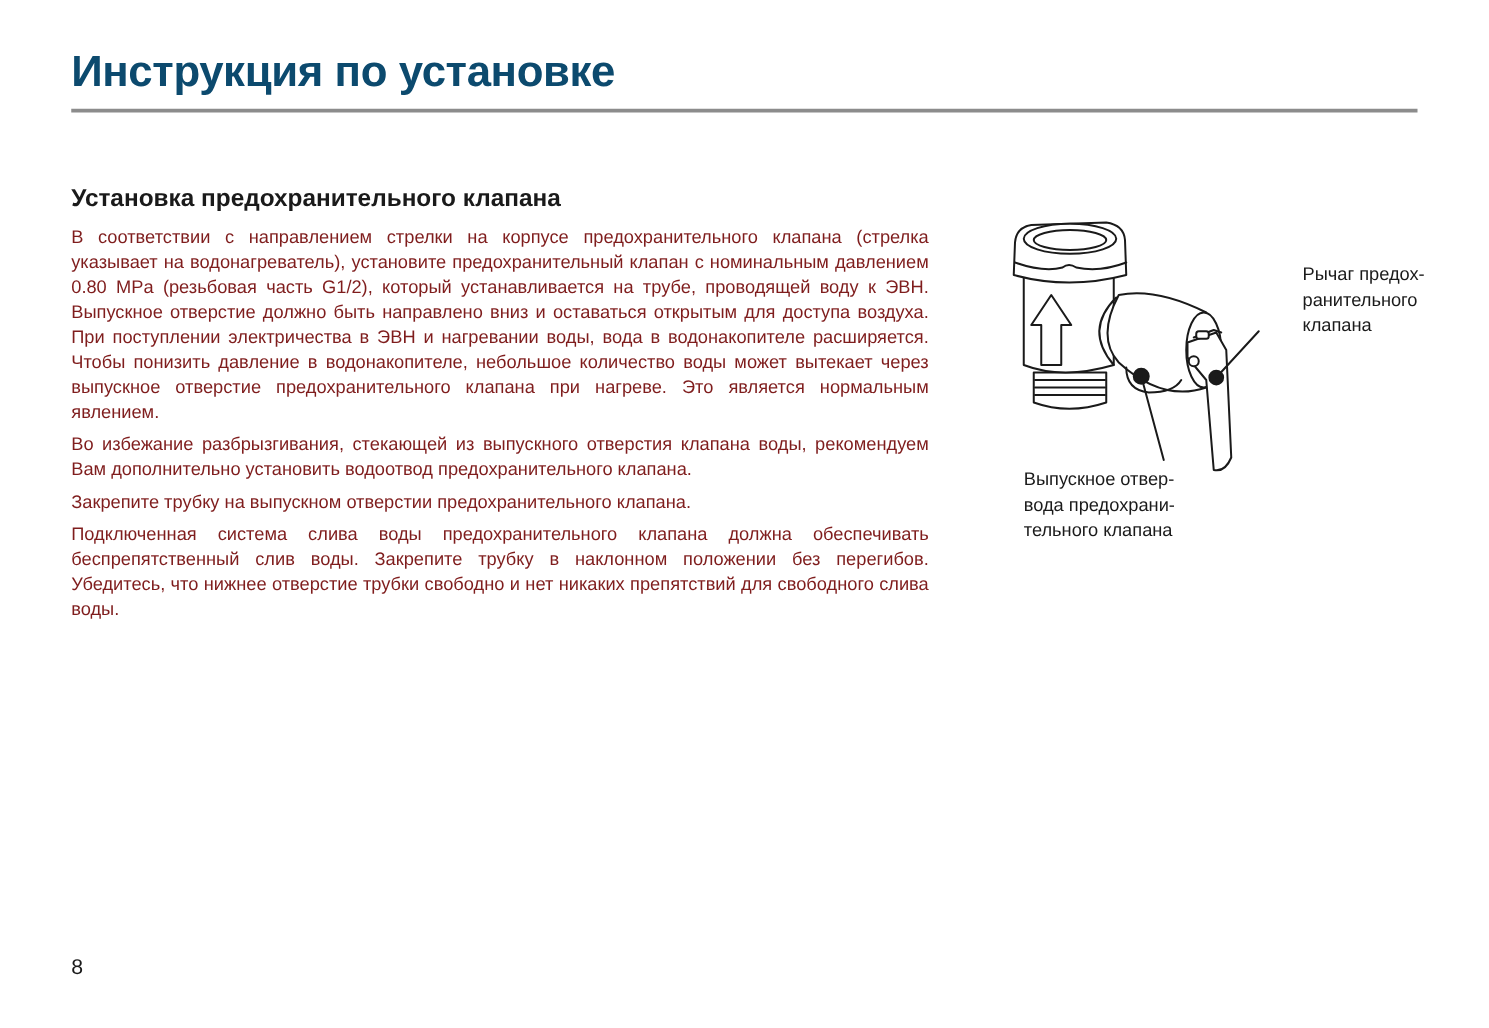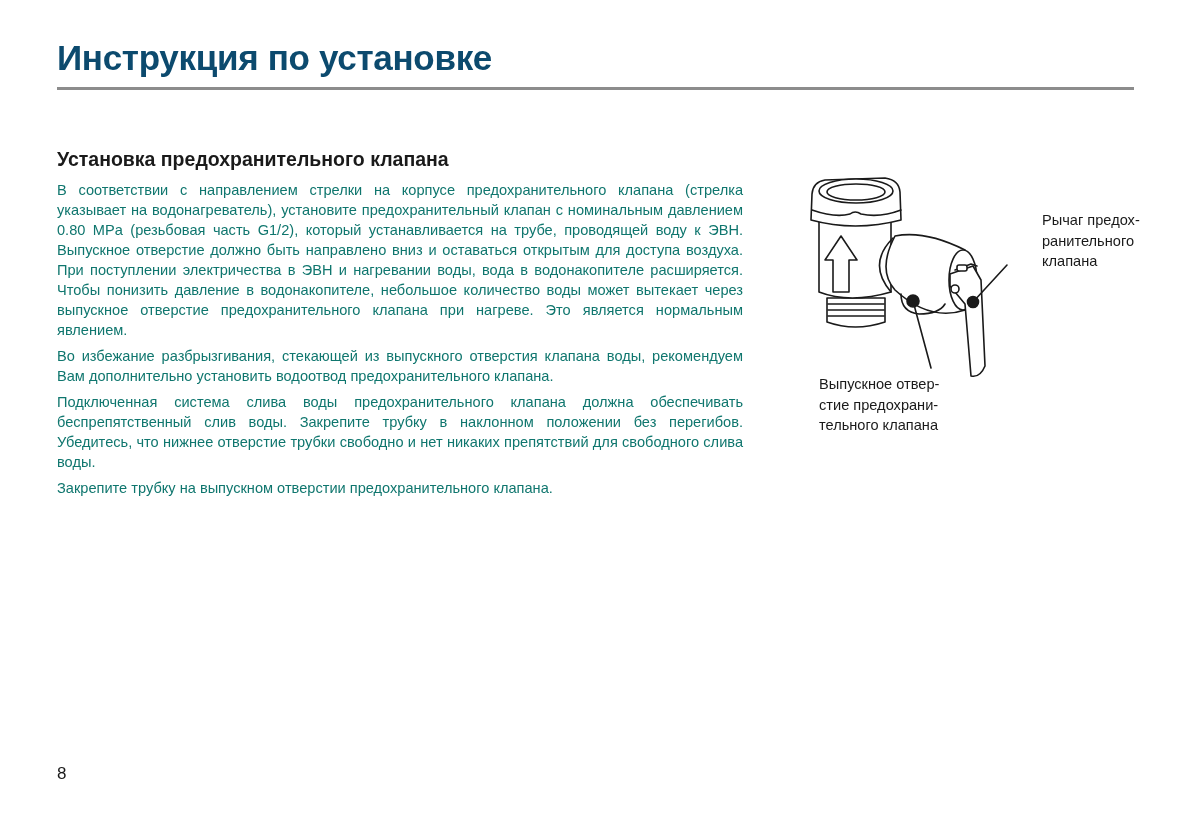--- a/index.html
+++ b/index.html
@@ -14,21 +14,21 @@
   }
   .title-rule {
     position: absolute; left: 57px; top: 87px; width: 1077px; height: 3px; background: #8c8c8c;
   }
   .section-heading {
     position: absolute; left: 57px; top: 146px;
     font-size: 19.5px; font-weight: bold; margin: 0; line-height: 26px; color: #1a1a1a;
   }
   .body-text {
     position: absolute; left: 57px; top: 180px; width: 686px;
-    font-size: 14.6px; line-height: 20px; color: #0f766e;
+    font-size: 14.6px; line-height: 20px; color: #7f1d1d;
   }
   .body-text p { margin: 0 0 6px 0; text-align: justify; }
   .diagram {
     position: absolute; left: 795px; top: 170px; width: 360px; height: 270px;
   }
   .callout-text {
     position: absolute; font-size: 14.6px; line-height: 20.5px; color: #1a1a1a; white-space: pre-line;
   }
   .lever-label { left: 1014px; top: 210px; margin-left: 28px; }
   .outlet-label { left: 819px; top: 374px; }
@@ -40,22 +40,22 @@
 <body>
 
 <h1 class="page-title">Инструкция по установке</h1>
 <div class="title-rule"></div>
 
 <h2 class="section-heading">Установка предохранительного клапана</h2>
 
 <div class="body-text">
   <p>В соответствии с направлением стрелки на корпусе предохранительного клапана (стрелка указывает на водонагреватель), установите предохранительный клапан с номинальным давлением 0.80 MPa (резьбовая часть G1/2), который устанавливается на трубе, проводящей воду к ЭВН. Выпускное отверстие должно быть направлено вниз и оставаться открытым для доступа воздуха. При поступлении электричества в ЭВН и нагревании воды, вода в водонакопителе расширяется. Чтобы понизить давление в водонакопителе, небольшое количество воды может вытекает через выпускное отверстие предохранительного клапана при нагреве. Это является нормальным явлением.</p>
   <p>Во избежание разбрызгивания, стекающей из выпускного отверстия клапана воды, рекомендуем Вам дополнительно установить водоотвод предохранительного клапана.</p>
+  <p>Закрепите трубку на выпускном отверстии предохранительного клапана.</p>
   <p>Подключенная система слива воды предохранительного клапана должна обеспечивать беспрепятственный слив воды. Закрепите трубку в наклонном положении без перегибов. Убедитесь, что нижнее отверстие трубки свободно и нет никаких препятствий для свободного слива воды.</p>
-  <p>Закрепите трубку на выпускном отверстии предохранительного клапана.</p>
 </div>
 
 <div class="diagram">
   <svg width="360" height="270" viewBox="0 0 360 270" fill="#ffffff" stroke="#1a1a1a" stroke-width="1.6" stroke-linejoin="round" stroke-linecap="round">
 
     <path d="M32 128 L32 152 Q60 162 90 152 L90 128 Z"></path>
     <line x1="33" y1="134" x2="89" y2="134"></line>
     <line x1="33" y1="140" x2="89" y2="140"></line>
     <line x1="33" y1="146" x2="89" y2="146"></line>
 
@@ -84,16 +84,16 @@
 
     <line x1="178" y1="132" x2="212" y2="95"></line>
     <line x1="118" y1="131" x2="136" y2="198"></line>
   </svg>
 </div>
 
 <div class="callout-text lever-label">Рычаг предох-
 ранительного
 клапана</div>
 <div class="callout-text outlet-label">Выпускное отвер-
-стие предохрани-
+вода предохрани-
 тельного клапана</div>
 
 <div class="page-number">8</div>
 
 </body></html>

